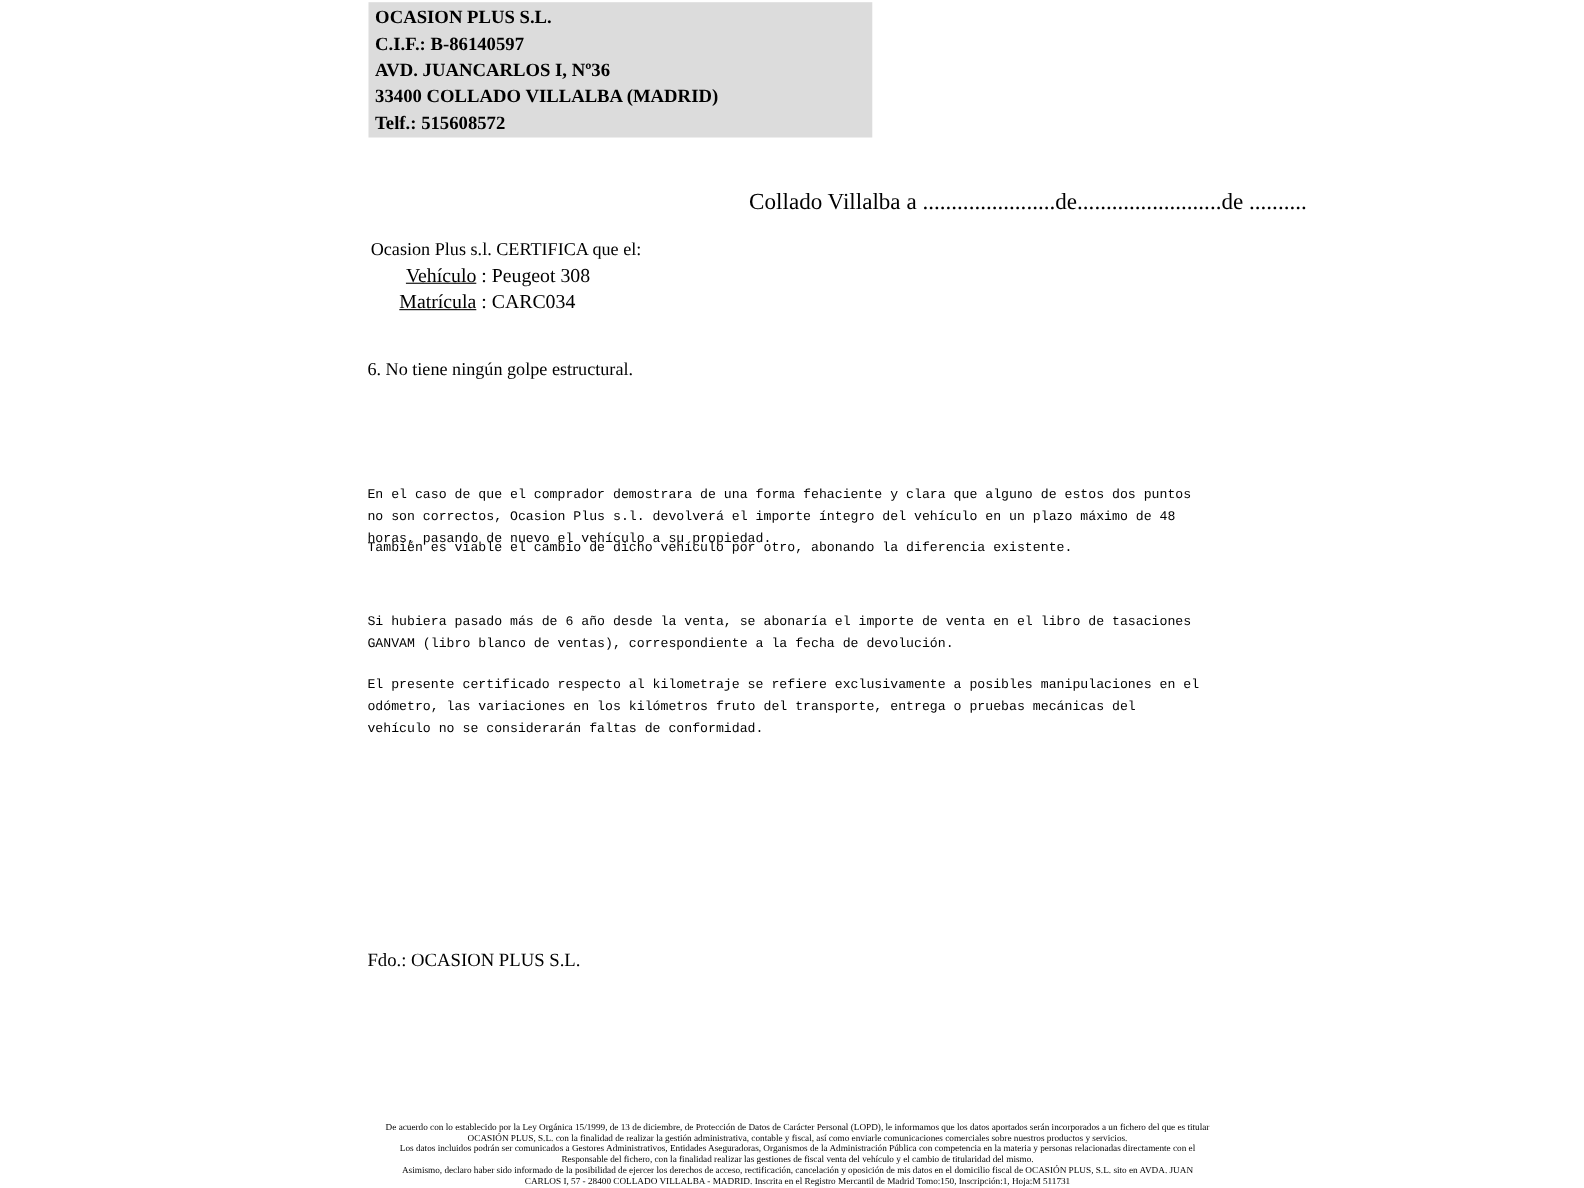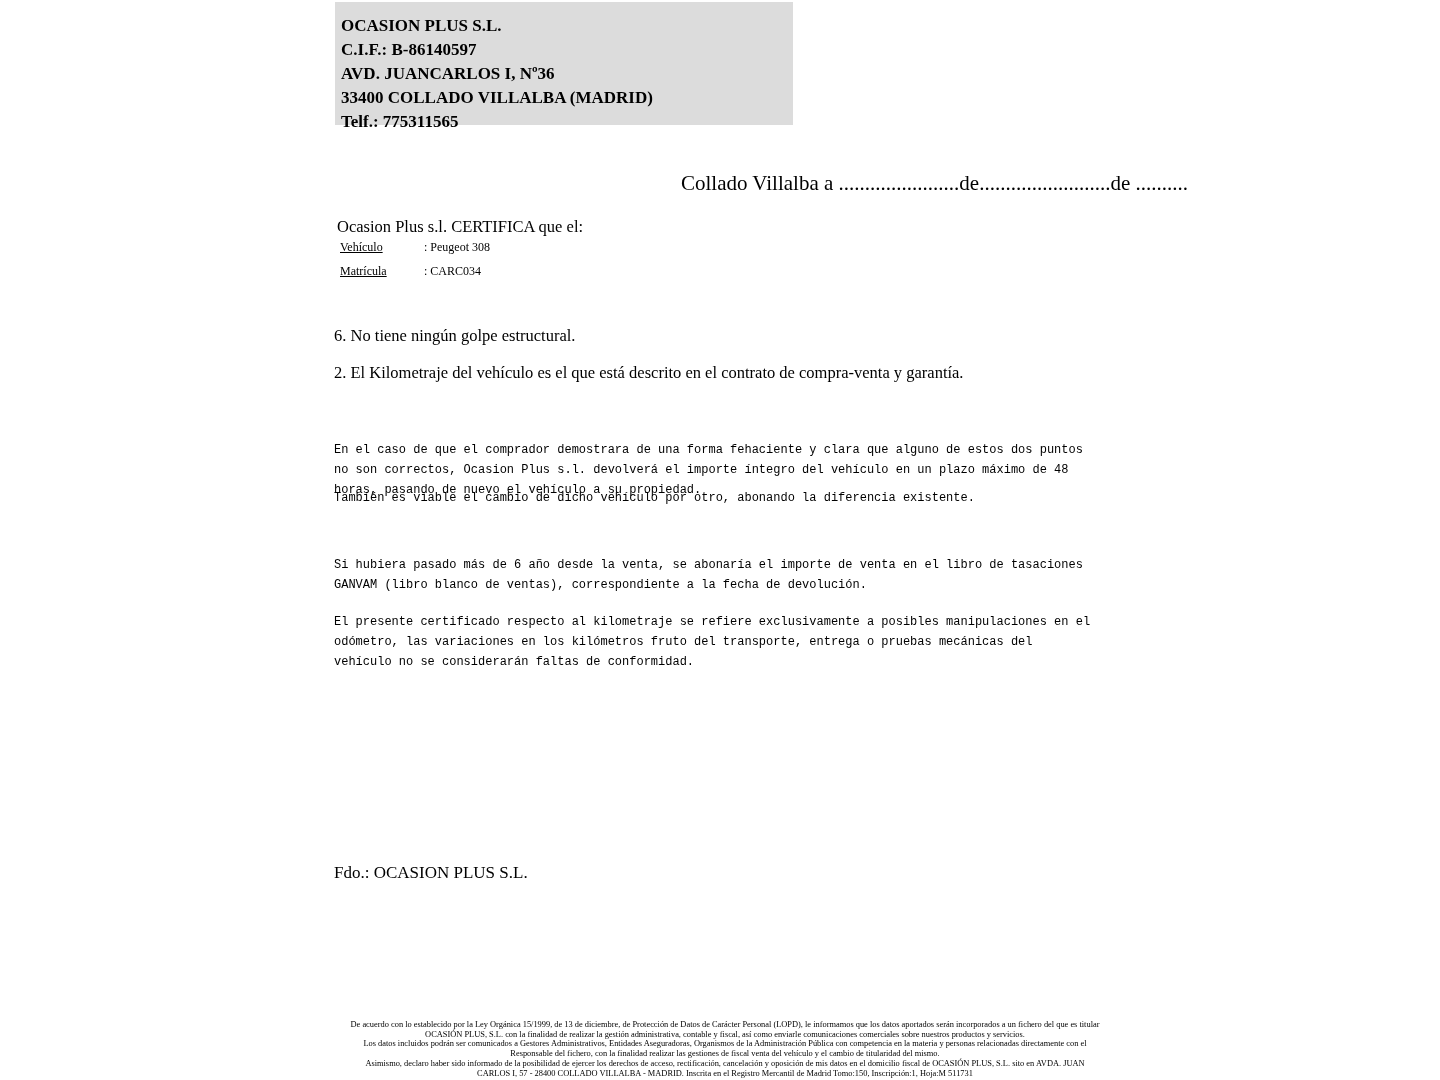--- a/index.html
+++ b/index.html
@@ -16,21 +16,21 @@
     font-family: "Liberation Serif", "DejaVu Serif", serif;
     color: #000000;
   }
   .company-box {
     position: absolute;
     left: 335px;
     top: 2px;
     width: 458px;
     height: 123px;
     background: #dcdcdc;
-    padding: 12px 0 0 6px;
+    padding: 2px 0 0 6px;
     box-sizing: border-box;
   }
   .company-box div {
     font-weight: bold;
     font-size: 17px;
     line-height: 24px;
     white-space: nowrap;
   }
   .date-line {
     position: absolute;
@@ -41,23 +41,24 @@
   }
   .certify-intro {
     position: absolute;
     left: 337px;
     top: 217px;
     font-size: 16.5px;
     white-space: nowrap;
   }
   .field-row {
     position: absolute;
-    left: 340px;
-    font-size: 12px;
+    left: 352px;
+    font-size: 18px;
     white-space: nowrap;
+    text-align: right;
   }
   .field-row.vehicle { top: 240px; }
   .field-row.plate   { top: 264px; }
   .field-label {
     display: inline-block;
     width: 81px;
     text-decoration: underline;
   }
   .clause {
     position: absolute;
@@ -102,39 +103,38 @@
 </head>
 <body>
 
 <div class="page">
 
   <div class="company-box">
     <div>OCASION PLUS S.L.</div>
     <div>C.I.F.: B-86140597</div>
     <div>AVD. JUANCARLOS I, Nº36</div>
     <div>33400 COLLADO VILLALBA (MADRID)</div>
-    <div>Telf.: 775311565</div>
+    <div>Telf.: 515608572</div>
   </div>
 
   <div class="date-line">Collado Villalba a .......................de.........................de ..........</div>
 
   <div class="certify-intro">Ocasion Plus s.l. CERTIFICA que el:</div>
 
   <div class="field-row vehicle">
     <span class="field-label">Vehículo</span>
     <span class="field-value">: Peugeot 308</span>
   </div>
 
   <div class="field-row plate">
     <span class="field-label">Matrícula</span>
     <span class="field-value">: CARC034</span>
   </div>
 
   <div class="clause clause-1">6. No tiene ningún golpe estructural.</div>
-  <div class="clause clause-2">2. El Kilometraje del vehículo es el que está descrito en el contrato de compra-venta y garantía.</div>
 
   <div class="para para-1">En el caso de que el comprador demostrara de una forma fehaciente y clara que alguno de estos dos puntos no son correctos, Ocasion Plus s.l. devolverá el importe íntegro del vehículo en un plazo máximo de 48 horas, pasando de nuevo el vehículo a su propiedad.</div>
   <div class="para para-2">También es viable el cambio de dicho vehículo por otro, abonando la diferencia existente.</div>
   <div class="para para-3">Si hubiera pasado más de 6 año desde la venta, se abonaría el importe de venta en el libro de tasaciones GANVAM (libro blanco de ventas), correspondiente a la fecha de devolución.</div>
   <div class="para para-4">El presente certificado respecto al kilometraje se refiere exclusivamente a posibles manipulaciones en el odómetro, las variaciones en los kilómetros fruto del transporte, entrega o pruebas mecánicas del vehículo no se considerarán faltas de conformidad.</div>
 
   <div class="signature">Fdo.: OCASION PLUS S.L.</div>
 
   <div class="legal-footer">
     <div>De acuerdo con lo establecido por la Ley Orgánica 15/1999, de 13 de diciembre, de Protección de Datos de Carácter Personal (LOPD), le informamos que los datos aportados serán incorporados a un fichero del que es titular</div>

